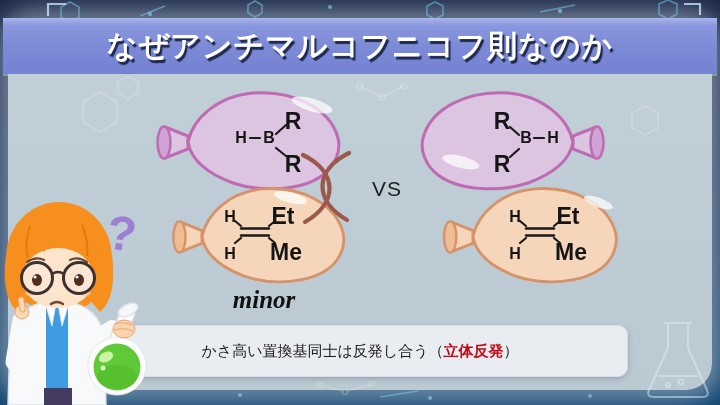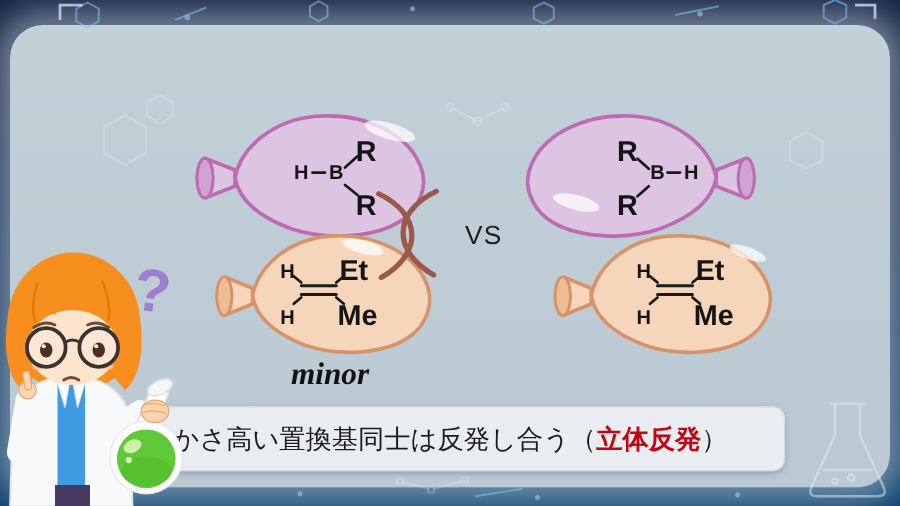--- a/index.html
+++ b/index.html
@@ -36,21 +36,21 @@
            font-size:25px;color:#111111;}
   #major-label{color:var(--major-label);}
   #vs-label{z-index:7;width:52px;text-align:center;font-size:21px;color:#1d1d1d;letter-spacing:1px;}
   #qmark{z-index:7;font-size:48px;font-weight:800;color:var(--question-mark-purple);
          transform:rotate(8deg);}
   
   #caption-box{left:92px;top:325px;width:536px;height:52px;border-radius:10px;z-index:5;
                background:var(--caption-bg);
                box-shadow:0 2px 5px rgba(80,100,118,0.35),inset 0 0 0 1px rgba(210,218,224,0.8);
                display:flex;align-items:center;justify-content:center;}
-  #caption-box .cap{font-size:21px;color:#1b1b1b;white-space:nowrap;}
+  #caption-box .cap{font-size:15px;color:#1b1b1b;white-space:nowrap;}
   #caption-box .em{color:var(--emphasis-red);font-weight:bold;}
   .doodle-b{stroke:rgba(120,200,238,0.55);fill:none;stroke-width:1.6;}
   .doodle-dot{fill:rgba(140,210,240,0.6);}
   .doodle-w{stroke:rgba(255,255,255,0.22);fill:none;stroke-width:1.5;}
   .doodle-f{stroke:rgba(222,240,250,0.5);fill:none;stroke-width:2;}
   .corner{stroke:rgba(205,235,255,0.75);fill:none;stroke-width:2.2;}
 </style>
 </head>
 <body>
 
@@ -97,20 +97,23 @@
 
     <g class="doodle-f">
       <path d="M 668 324 L 668 348 L 649 390 Q 646 397 654 397 L 702 397 Q 710 397 707 390 L 688 348 L 688 324"></path>
       <line x1="664" y1="323" x2="692" y2="323"></line>
       <line x1="658" y1="376" x2="698" y2="376"></line>
       <circle cx="668" cy="385" r="2"></circle>
         <circle cx="681" cy="382" r="2.5"></circle>
     </g>
   </svg>
 
+  <div id="banner" class="abs">
+    <span class="t">なぜアンチマルコフニコフ則なのか</span>
+  </div>
 
   <svg class="abs" style="left:0;top:0;z-index:4;" width="720" height="405">
 
     <g transform="translate(188,90)">
       <path class="bln-cone pinkf" d="M 0 46 L -23 37 C -30 41 -30 64 -23 68 L 0 59 Z"></path>
       <ellipse class="bln-end pinkd" cx="-24" cy="52.5" rx="6.5" ry="16"></ellipse>
       <path class="bln-body pinkf" d="M 0 52 C 5 28 30 6 65 3 C 105 0 142 18 150 48 C 153 60 148 75 135 85 C 115 100 75 103 45 93 C 18 83 3 70 0 52 Z"></path>
       <ellipse class="bln-shine" cx="124" cy="15" rx="21" ry="6.5" transform="rotate(16 124 15)"></ellipse>
     </g>
 

